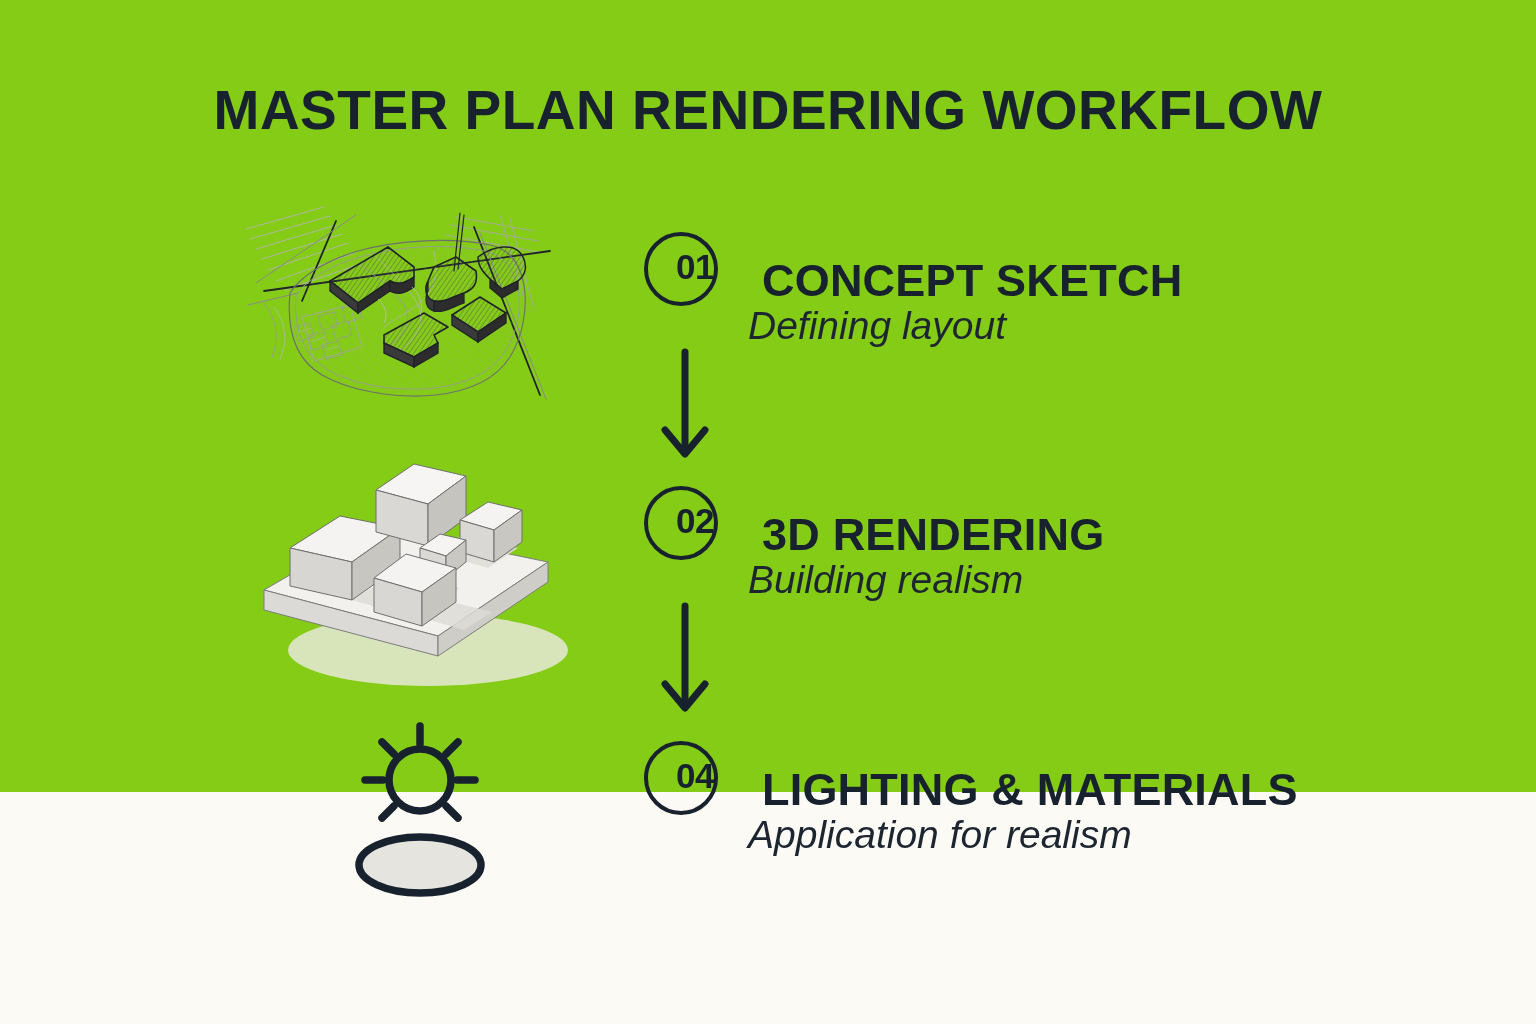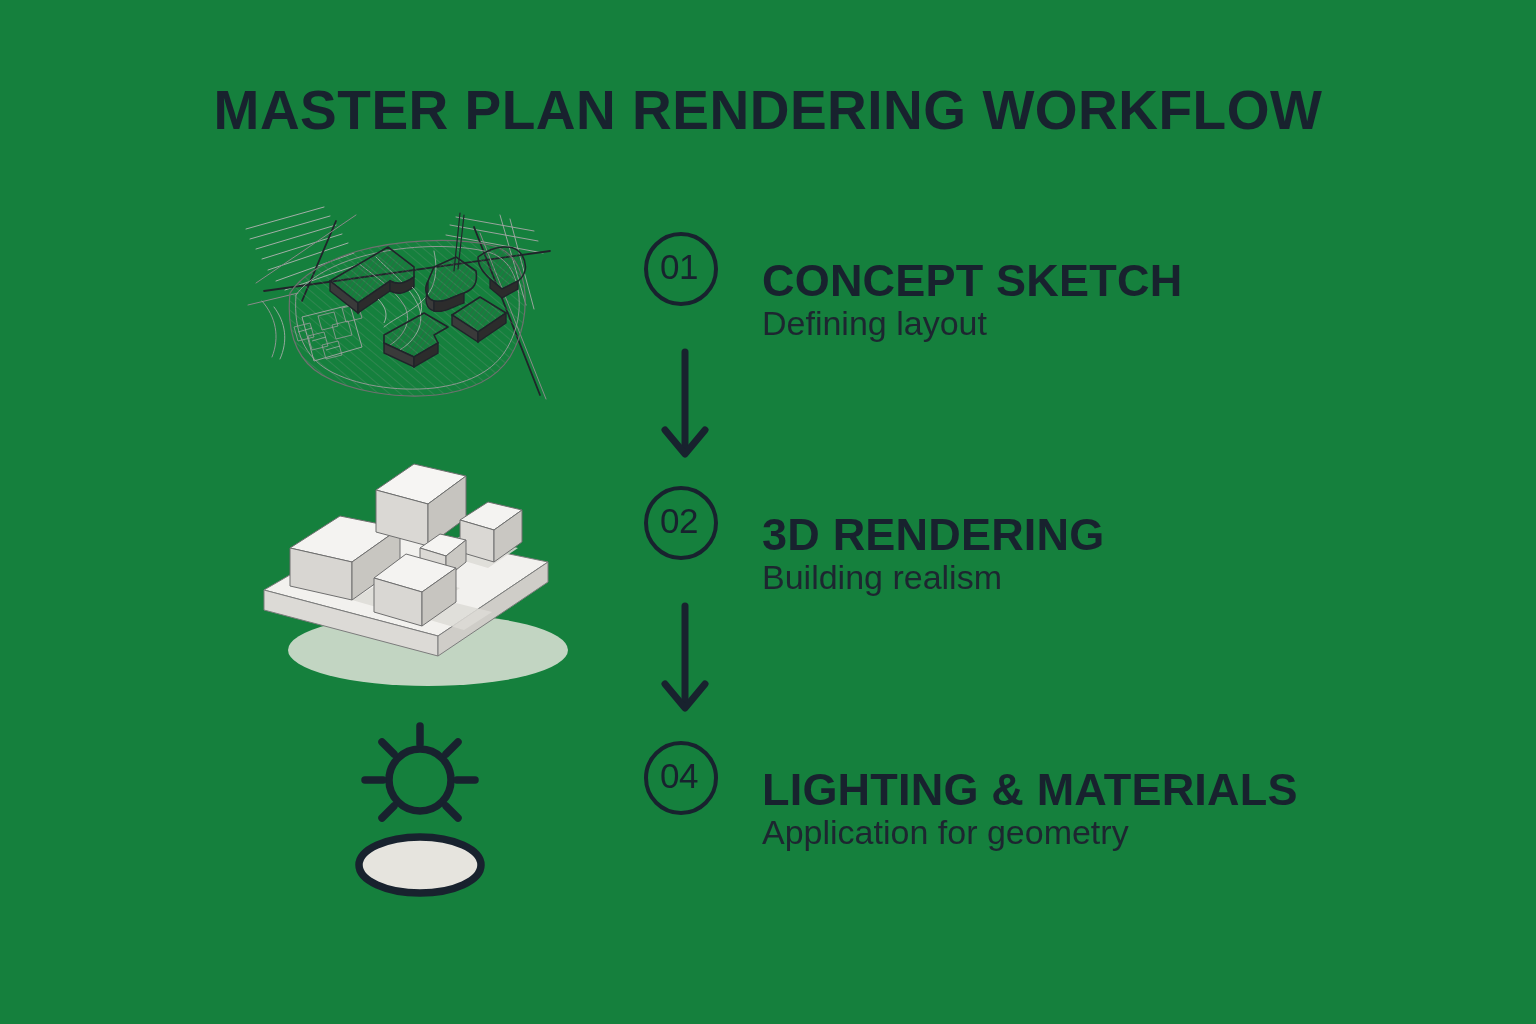--- a/index.html
+++ b/index.html
@@ -12,22 +12,22 @@
     height: 1024px;
     overflow: hidden;
     font-family: "Liberation Sans", sans-serif;
     color: #18222E;
     position: relative;
   }
   #canvas {
     position: absolute;
     left: 0; top: 0;
     width: 1536px;
-    height: 1024px;
-    background: #15803d;
+    height: 792px;
+    background: #84cc16;
   }
 
   
   #title {
     position: absolute;
     left: 0;
     top: 78px;
     width: 1536px;
     text-align: center;
     font-size: 55px;
@@ -62,45 +62,46 @@
     border-radius: 50%;
     box-sizing: content-box;
   }
   .badge-num {
     position: absolute;
     left: 4px;
     top: 4px;
     width: 70px;
     height: 70px;
     line-height: 70px;
-    text-align: center;
+    text-align: right;
     font-size: 35px;
-    font-weight: normal;
+    font-weight: bold;
     color: #18222E;
     letter-spacing: -0.5px;
   }
   .step-heading {
     position: absolute;
     left: 122px;
     top: 8px;
     font-size: 45px;
     font-weight: bold;
     color: #18222E;
     letter-spacing: 0.2px;
     white-space: nowrap;
     margin-top: 19px;
   }
   .step-sub {
     position: absolute;
-    left: 122px;
+    left: 108px;
     top: 76px;
-    font-size: 34px;
+    font-size: 39px;
     font-weight: normal;
     color: #1D2630;
     white-space: nowrap;
+    font-style: italic;
   }
 
   
   .arrow {
     position: absolute;
     left: 659px;
     width: 52px;
     height: 130px;
   }
   #arrow-0 { top: 348px; }
@@ -345,16 +346,16 @@
       </g>
     </svg>
   </div>
 
   <div class="step" id="step-2">
     <div class="badge">
       <div class="badge-circle"></div>
       <div class="badge-num">04</div>
     </div>
     <div class="step-heading">LIGHTING &amp; MATERIALS</div>
-    <div class="step-sub">Application for geometry</div>
+    <div class="step-sub">Application for realism</div>
   </div>
 
 </div>
 
 </body></html>

